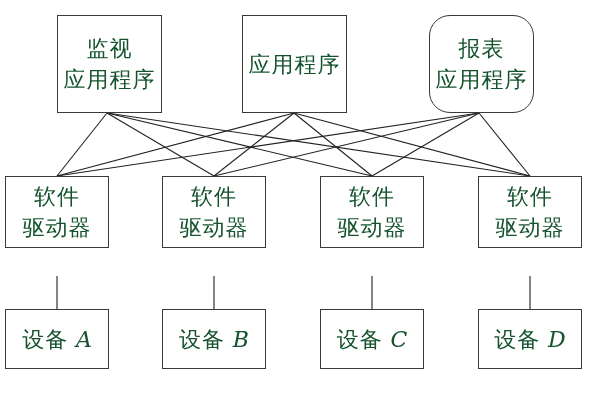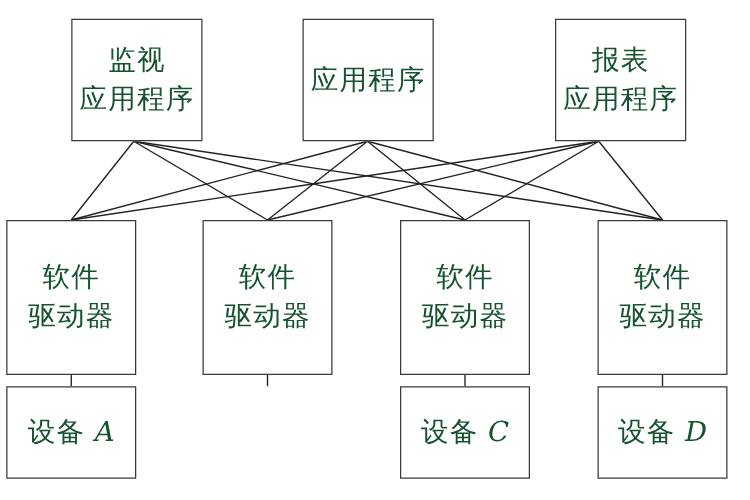--- a/index.html
+++ b/index.html
@@ -31,31 +31,31 @@
     display: flex;
     flex-direction: column;
     align-items: center;
     justify-content: center;
     text-align: center;
     line-height: 31px;
     font-size: 22px;
     letter-spacing: 1px;
   }
   .box.top-row    { width: 105px; height: 98px;  top: 15px;  }
-  .box.mid-row    { width: 104px; height: 124px; top: 176px; }
-  .box.bottom-row { width: 104px; height: 74px;  top: 309px; text-align: center; }
+  .box.mid-row    { width: 104px; height: 72px; top: 176px; }
+  .box.bottom-row { width: 104px; height: 60px;  top: 309px; text-align: center; }
   .dev-letter {
     font-style: italic;
     font-family: "DejaVu Serif", "Liberation Serif", serif;
     margin-left: 0.35em;
     letter-spacing: 0;
   }
   .t1 { left: 57px;  }
   .t2 { left: 242px; }
-  .t3 { left: 444px; }
+  .t3 { left: 429px; border-radius: 21px; }
   .c1 { left: 5px;   }
   .c2 { left: 162px; }
   .c3 { left: 320px; }
   .c4 { left: 478px; }
 </style>
 </head>
 <body>
 
 <div class="stage">
 
@@ -109,20 +109,23 @@
     <span>驱动器</span>
   </div>
   <div class="box mid-row c4">
     <span>软件</span>
     <span>驱动器</span>
   </div>
 
   <div class="box bottom-row c1">
     <span><span>设备</span><span class="dev-letter">A</span></span>
   </div>
+  <div class="box bottom-row c2">
+    <span><span>设备</span><span class="dev-letter">B</span></span>
+  </div>
   <div class="box bottom-row c4">
     <span><span>设备</span><span class="dev-letter">D</span></span>
   </div>
   <div class="box bottom-row c3">
     <span><span>设备</span><span class="dev-letter">C</span></span>
   </div>
 
 </div>
 
 </body></html>

